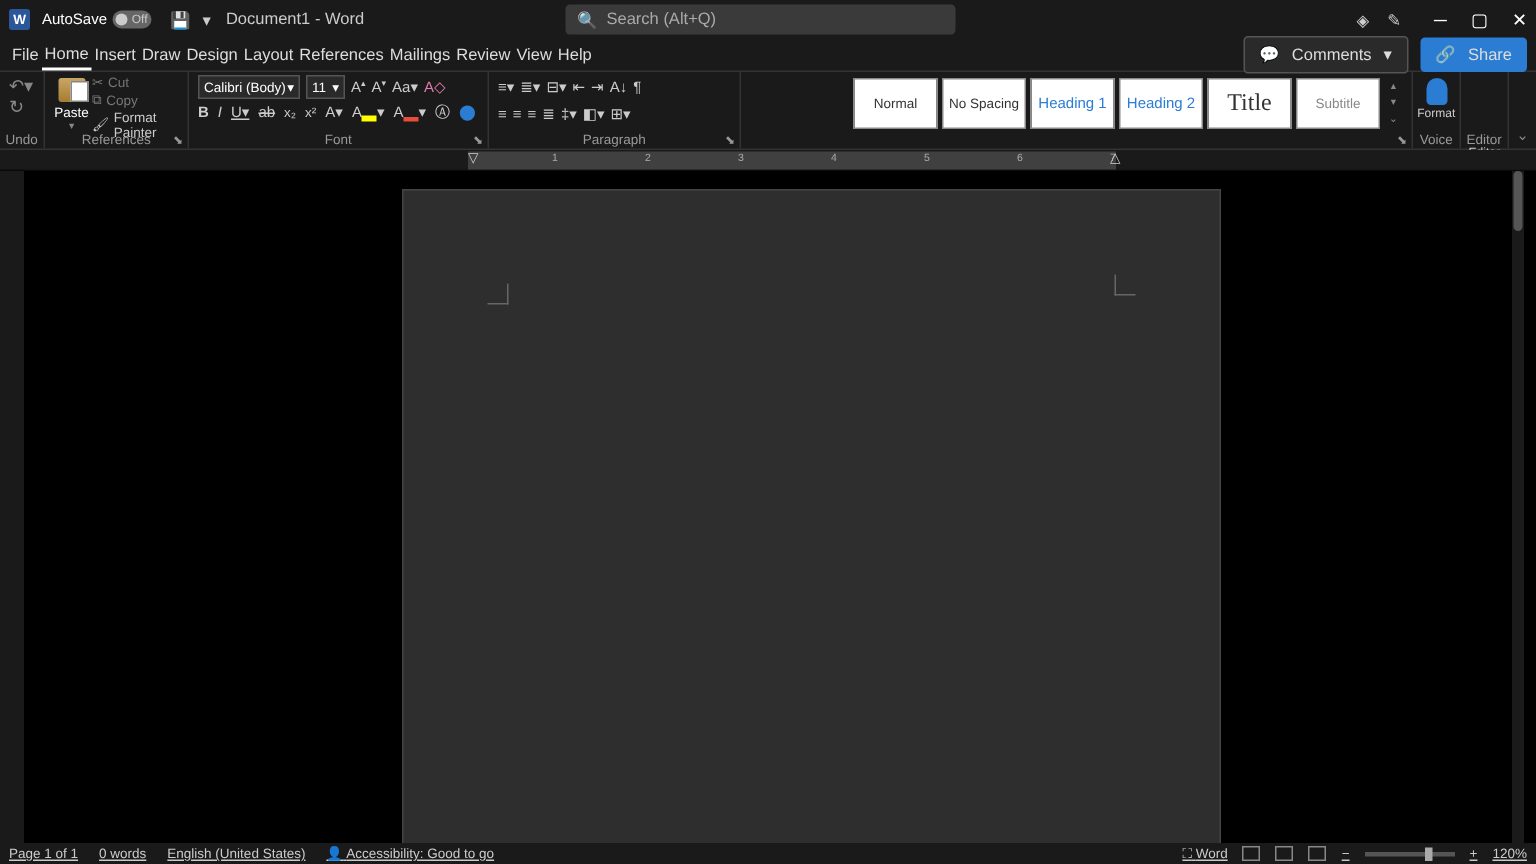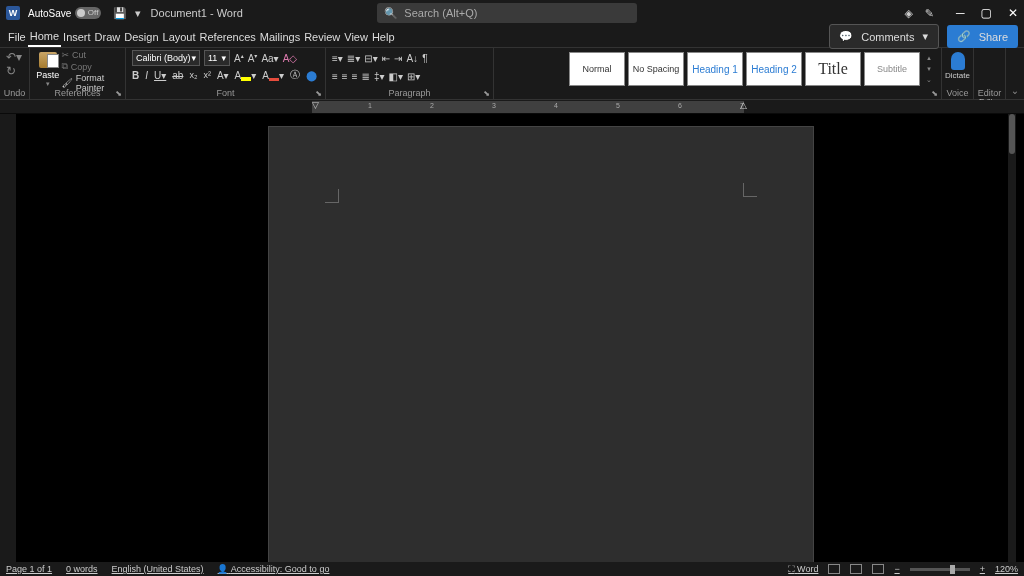--- a/index.html
+++ b/index.html
@@ -269,21 +269,21 @@
           <span>▴</span>
           <span>▾</span>
           <span>⌄</span>
         </div>
     </div>
     <div class="group-launcher">⬊</div>
   </div>
 
   <div class="ribbon-group voice-group">
     <div class="dictate-icon"></div>
-    <div class="mini-label">Dictate</div>
+    <div class="mini-label">Format</div>
     <div class="group-label">Voice</div>
   </div>
 
   <div class="ribbon-group editor-group">
     <div class="editor-icon"></div>
     <div class="mini-label">Editor</div>
     <div class="group-label">Editor</div>
   </div>
 
   <div class="collapse-ribbon">⌄</div>

